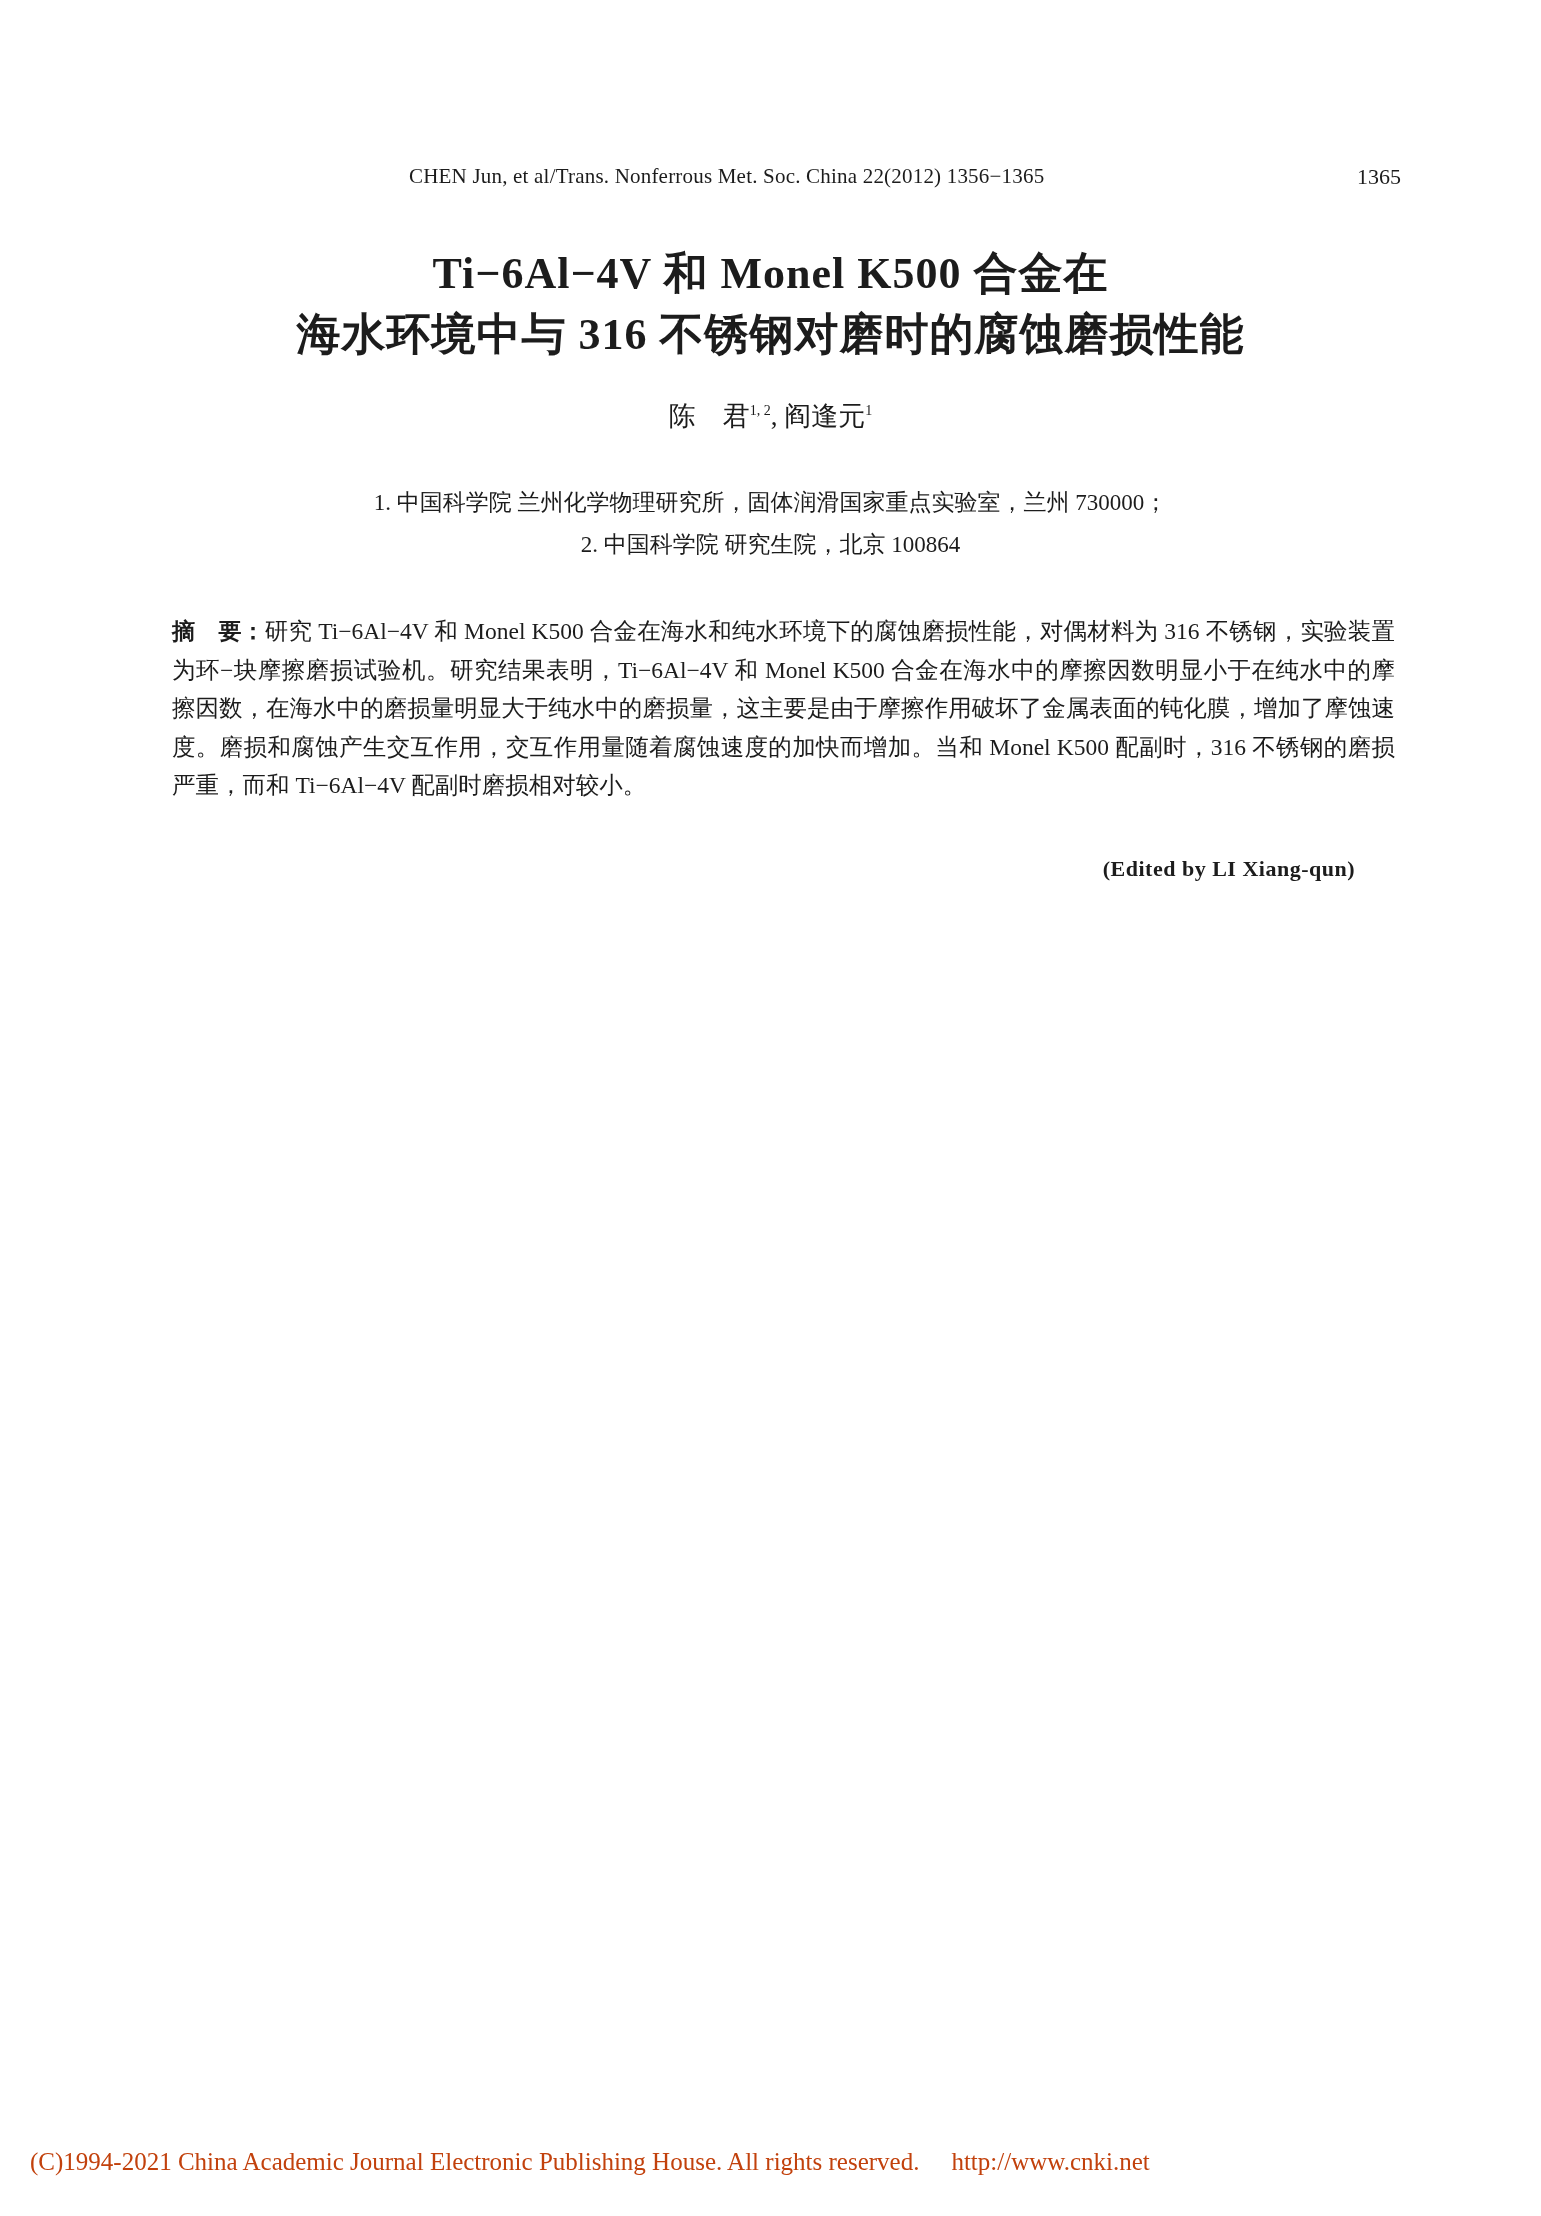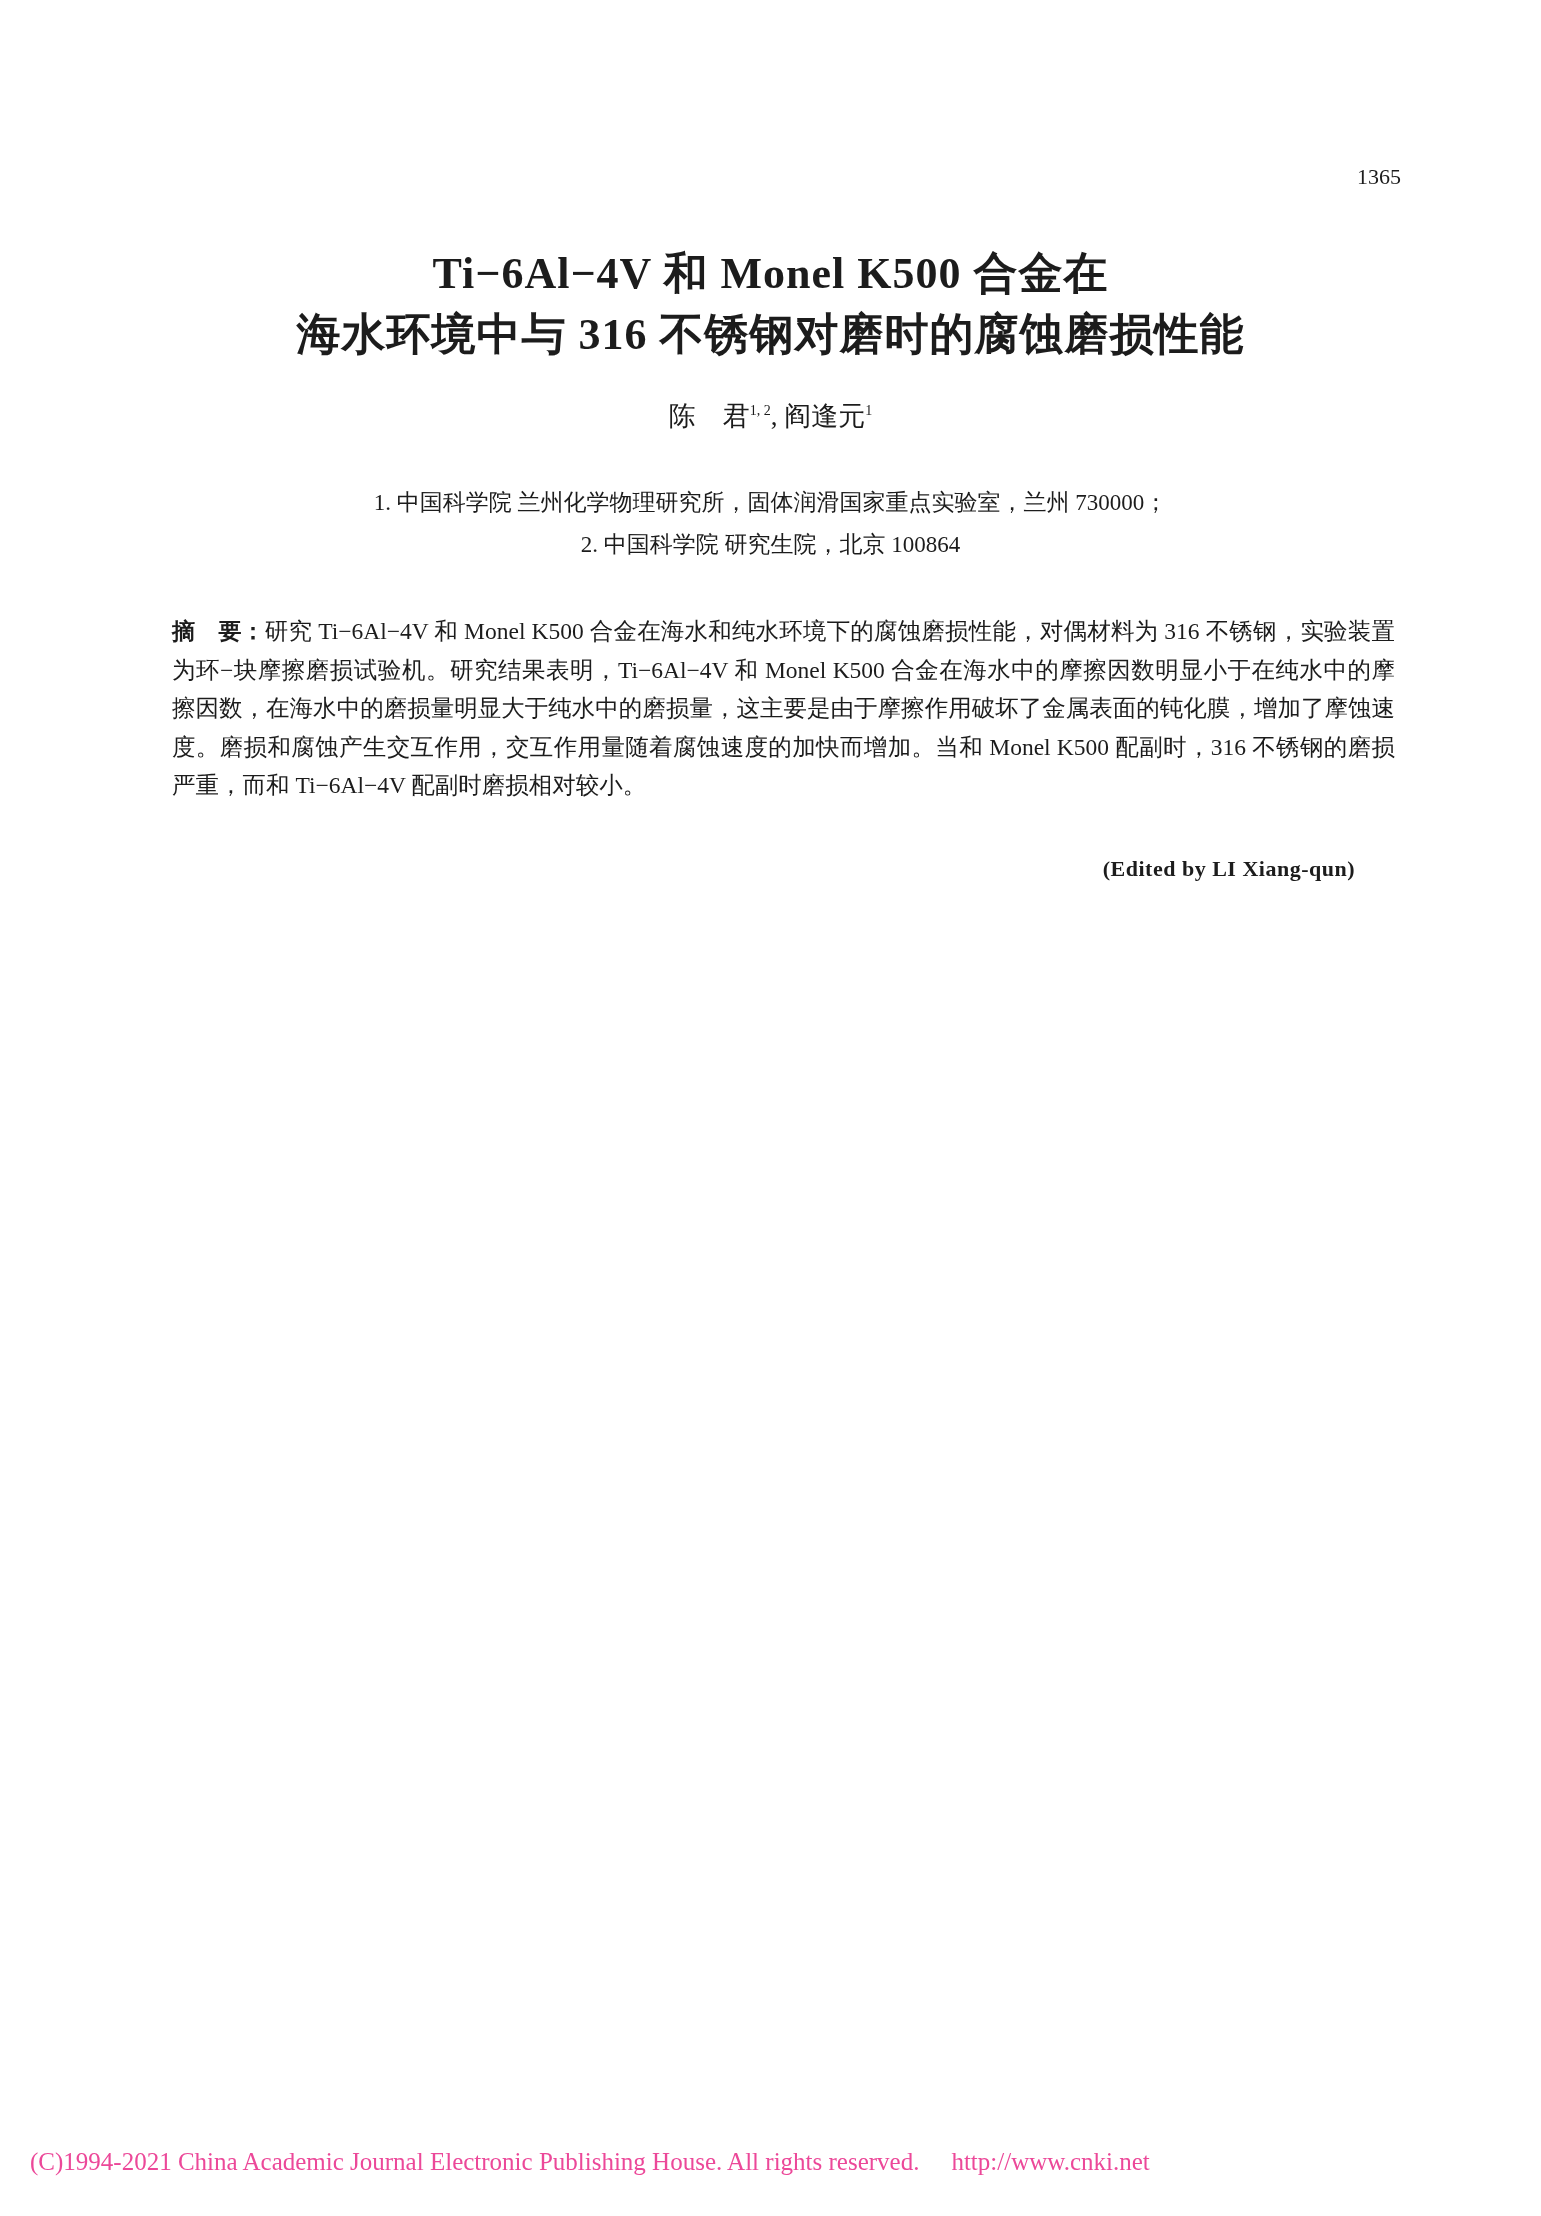--- a/index.html
+++ b/index.html
@@ -123,32 +123,33 @@
     font-family: "Liberation Sans", "DejaVu Sans", sans-serif;
     font-weight: normal;
   }
 
   
   .page-footer {
     position: absolute;
     left: 30px;
     top: 2148px;
     font-size: 25px;
-    color: #ec4899;
+    color: #c2410c;
     white-space: nowrap;
   }
   .footer-url {
     margin-left: 32px;
   }
 </style>
 </head>
 <body>
 
 <div class="page">
 
+  <div class="running-head-citation">CHEN Jun, et al/Trans. Nonferrous Met. Soc. China 22(2012) 1356−1365</div>
   <div class="running-head-page">1365</div>
 
   <div class="article-title">
     <div>Ti−6Al−4V  和  Monel K500  合金在</div>
     <div>海水环境中与 316 不锈钢对磨时的腐蚀磨损性能</div>
   </div>
 
   <div class="authors-line">
     <span>陈　君</span><sup>1, 2</sup><span>, </span><span>阎逢元</span><sup>1</sup>
   </div>

